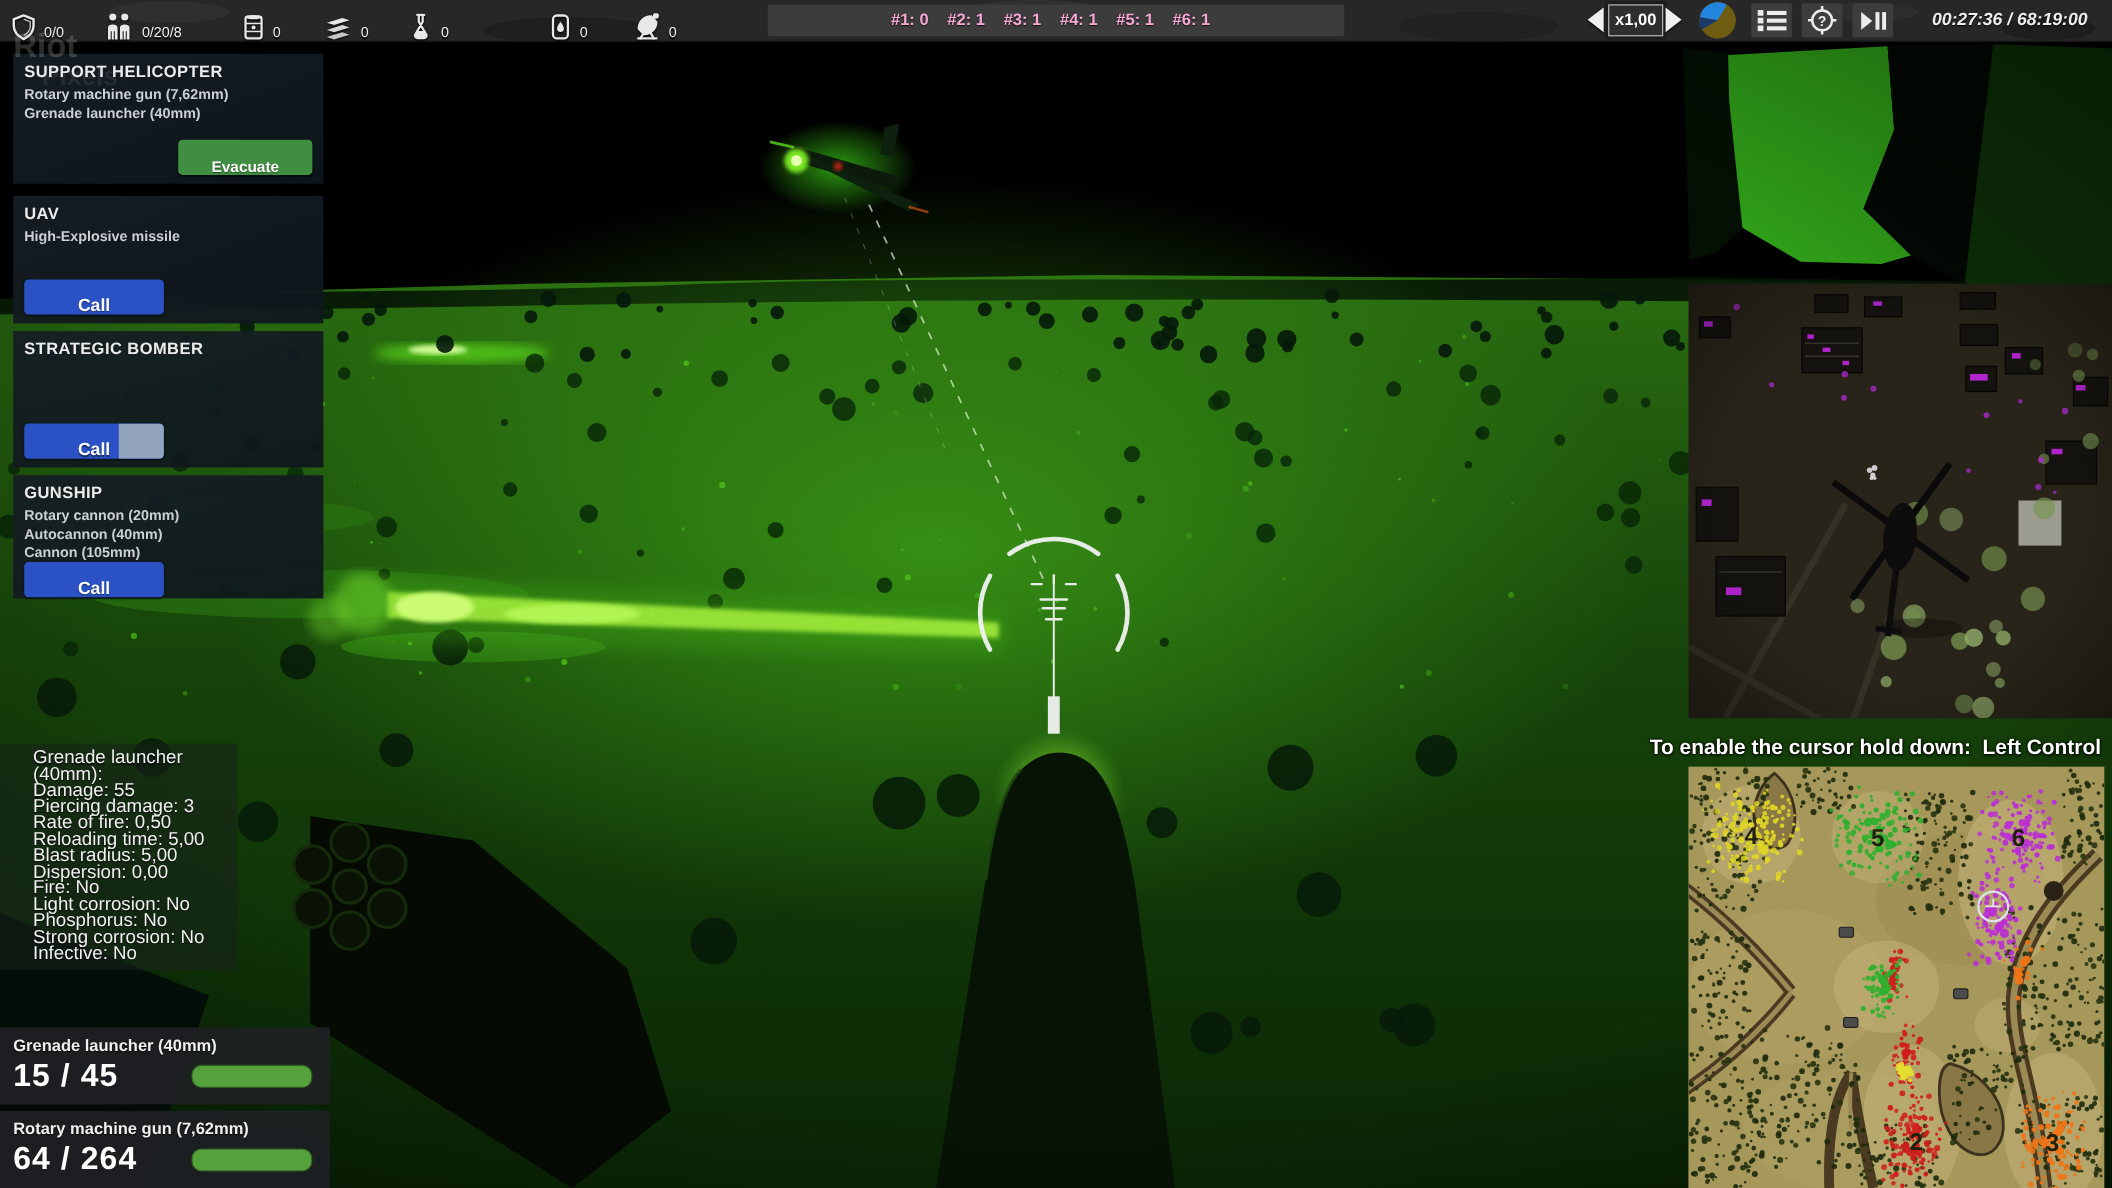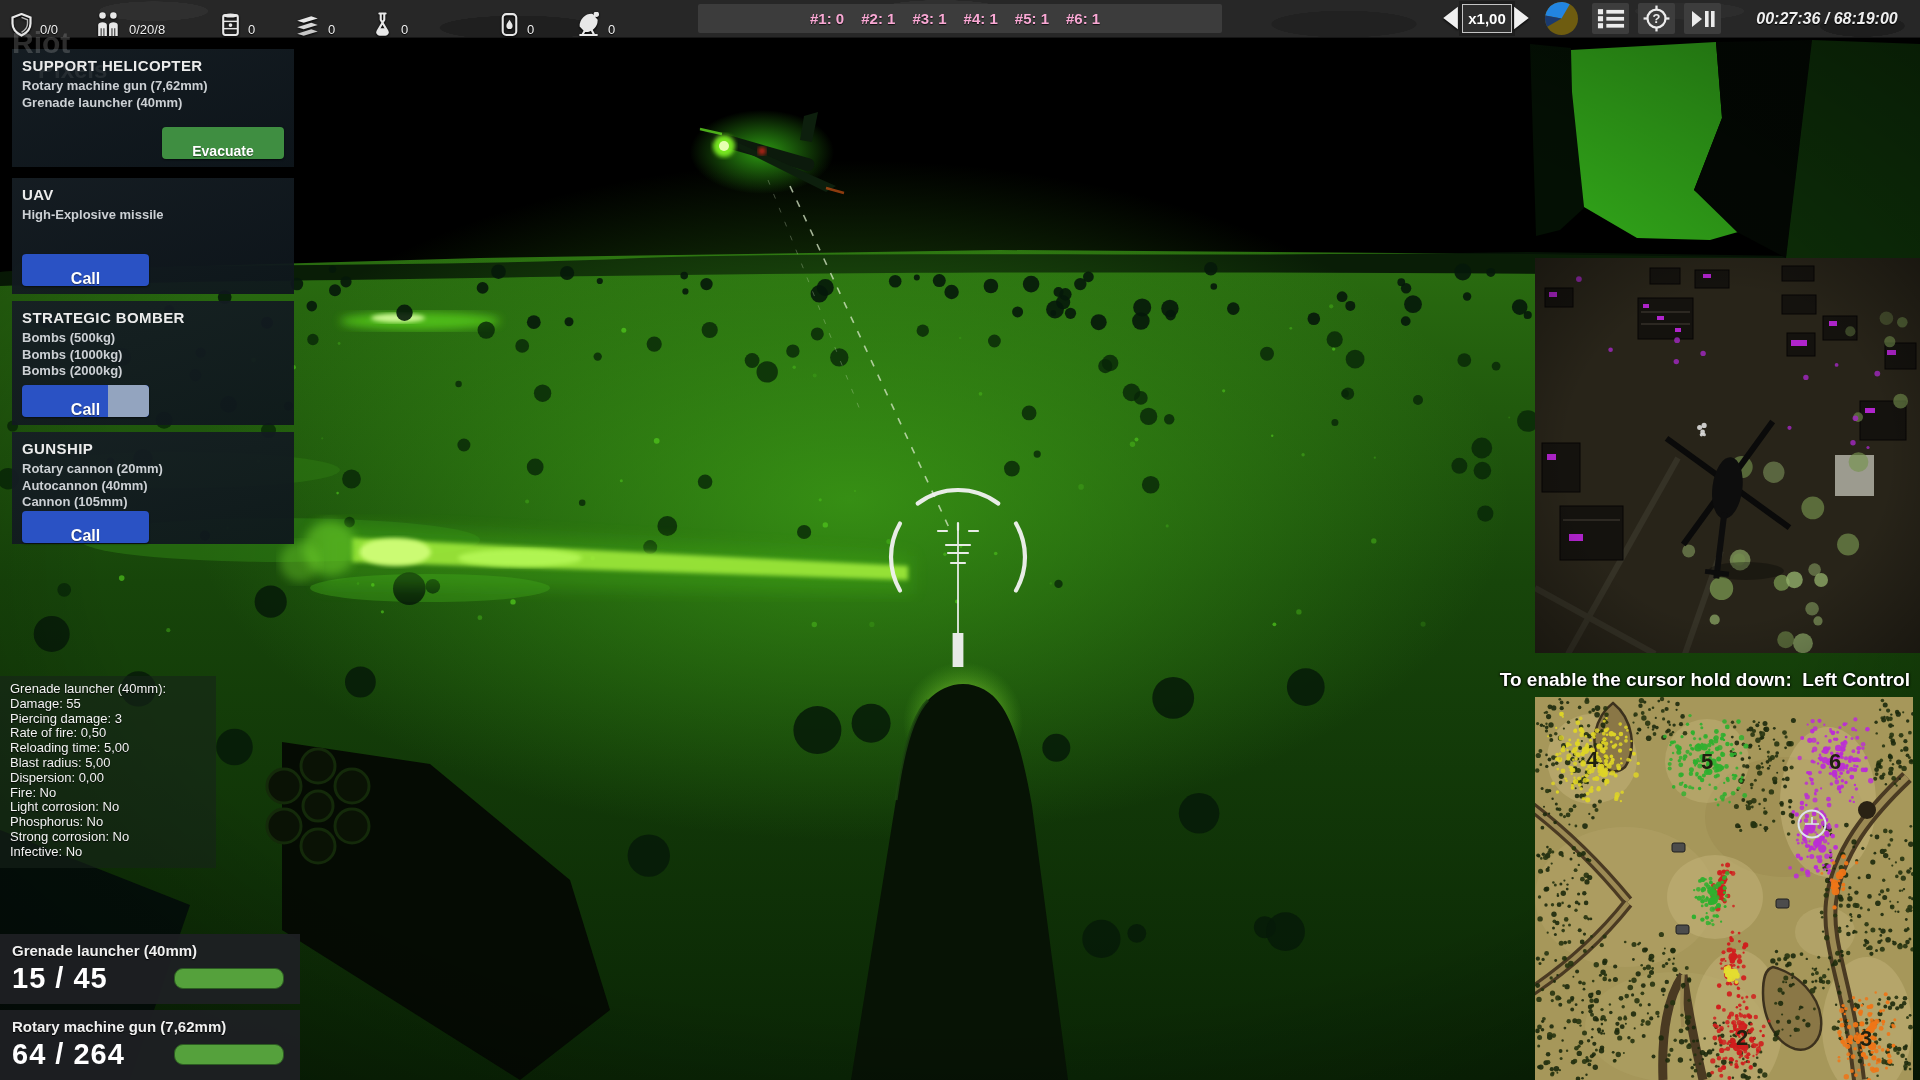--- a/index.html
+++ b/index.html
@@ -44,21 +44,21 @@
   .btn{border:none;border-radius:4px;font-family:inherit;font-weight:bold;font-size:16px;color:#fff;
     height:27px;cursor:pointer;position:relative;text-shadow:0 1px 1px rgba(0,0,0,.5);padding:16px;}
   .btn.green{background:#3f8e41;width:122px;height:26px;font-size:14px;box-shadow:0 1px 2px rgba(0,0,0,.55);}
   .btn.blue{background:#2a52c4;width:127px;box-shadow:0 1px 2px rgba(0,0,0,.55);overflow:hidden;}
   .btn .lbl{position:relative;z-index:2;}
   .cooldown{position:absolute;right:0;top:0;bottom:0;background:#93a4bf;border-radius:0 4px 4px 0;z-index:1;}
 
   
   #stats{position:absolute;left:0;top:676px;width:216px;box-sizing:border-box;padding:6px 10px 8px;
     background:rgba(22,34,26,.58);z-index:30;}
-  #stats .p-line{color:#f2f2f2;font-weight:normal;font-size:13px;line-height:14.8px;text-shadow:0 1px 1px rgba(0,0,0,.8);}
+  #stats .p-line{color:#f2f2f2;font-weight:normal;font-size:17px;line-height:14.8px;text-shadow:0 1px 1px rgba(0,0,0,.8);margin-left:20px;}
 
   
   .ammo{position:absolute;left:0;width:300px;height:70px;background:rgba(30,32,35,.94);z-index:30;
     box-sizing:border-box;padding:8px 12px 0;}
   .ammo .wname{color:#f0f0f0;font-weight:bold;font-size:15px;text-shadow:0 1px 1px #000;}
   .ammo .row{display:flex;align-items:center;margin-top:3px;justify-content:flex-end;}
   .ammo .num{color:#fff;font-weight:bold;font-size:29px;letter-spacing:1px;}
   .ammo .bar{margin-left:auto;margin-right:4px;width:108px;height:19px;background:#55a13c;
     border:1px solid #2c5c22;border-radius:9px;}
 
@@ -577,25 +577,20 @@
     <div>
         <div class="p-line">High-Explosive missile</div>
       </div>
     <div class="btn-row">
       <button class="btn blue"><span class="lbl">Call</span></button>
     </div>
   </div>
 
   <div class="panel" style="top:301px;height:124px">
     <div class="p-title">STRATEGIC BOMBER</div>
-    <div>
-        <div class="p-line">Bombs (500kg)</div>
-        <div class="p-line">Bombs (1000kg)</div>
-        <div class="p-line">Bombs (2000kg)</div>
-      </div>
     <div class="btn-row">
       <button class="btn blue">
         <span class="lbl">Call</span>
         <span class="cooldown" id="bomber-cooldown" style="width: 32%;"></span>
       </button>
     </div>
   </div>
 
   <div class="panel" style="top:432px;height:112px">
     <div class="p-title">GUNSHIP</div>

